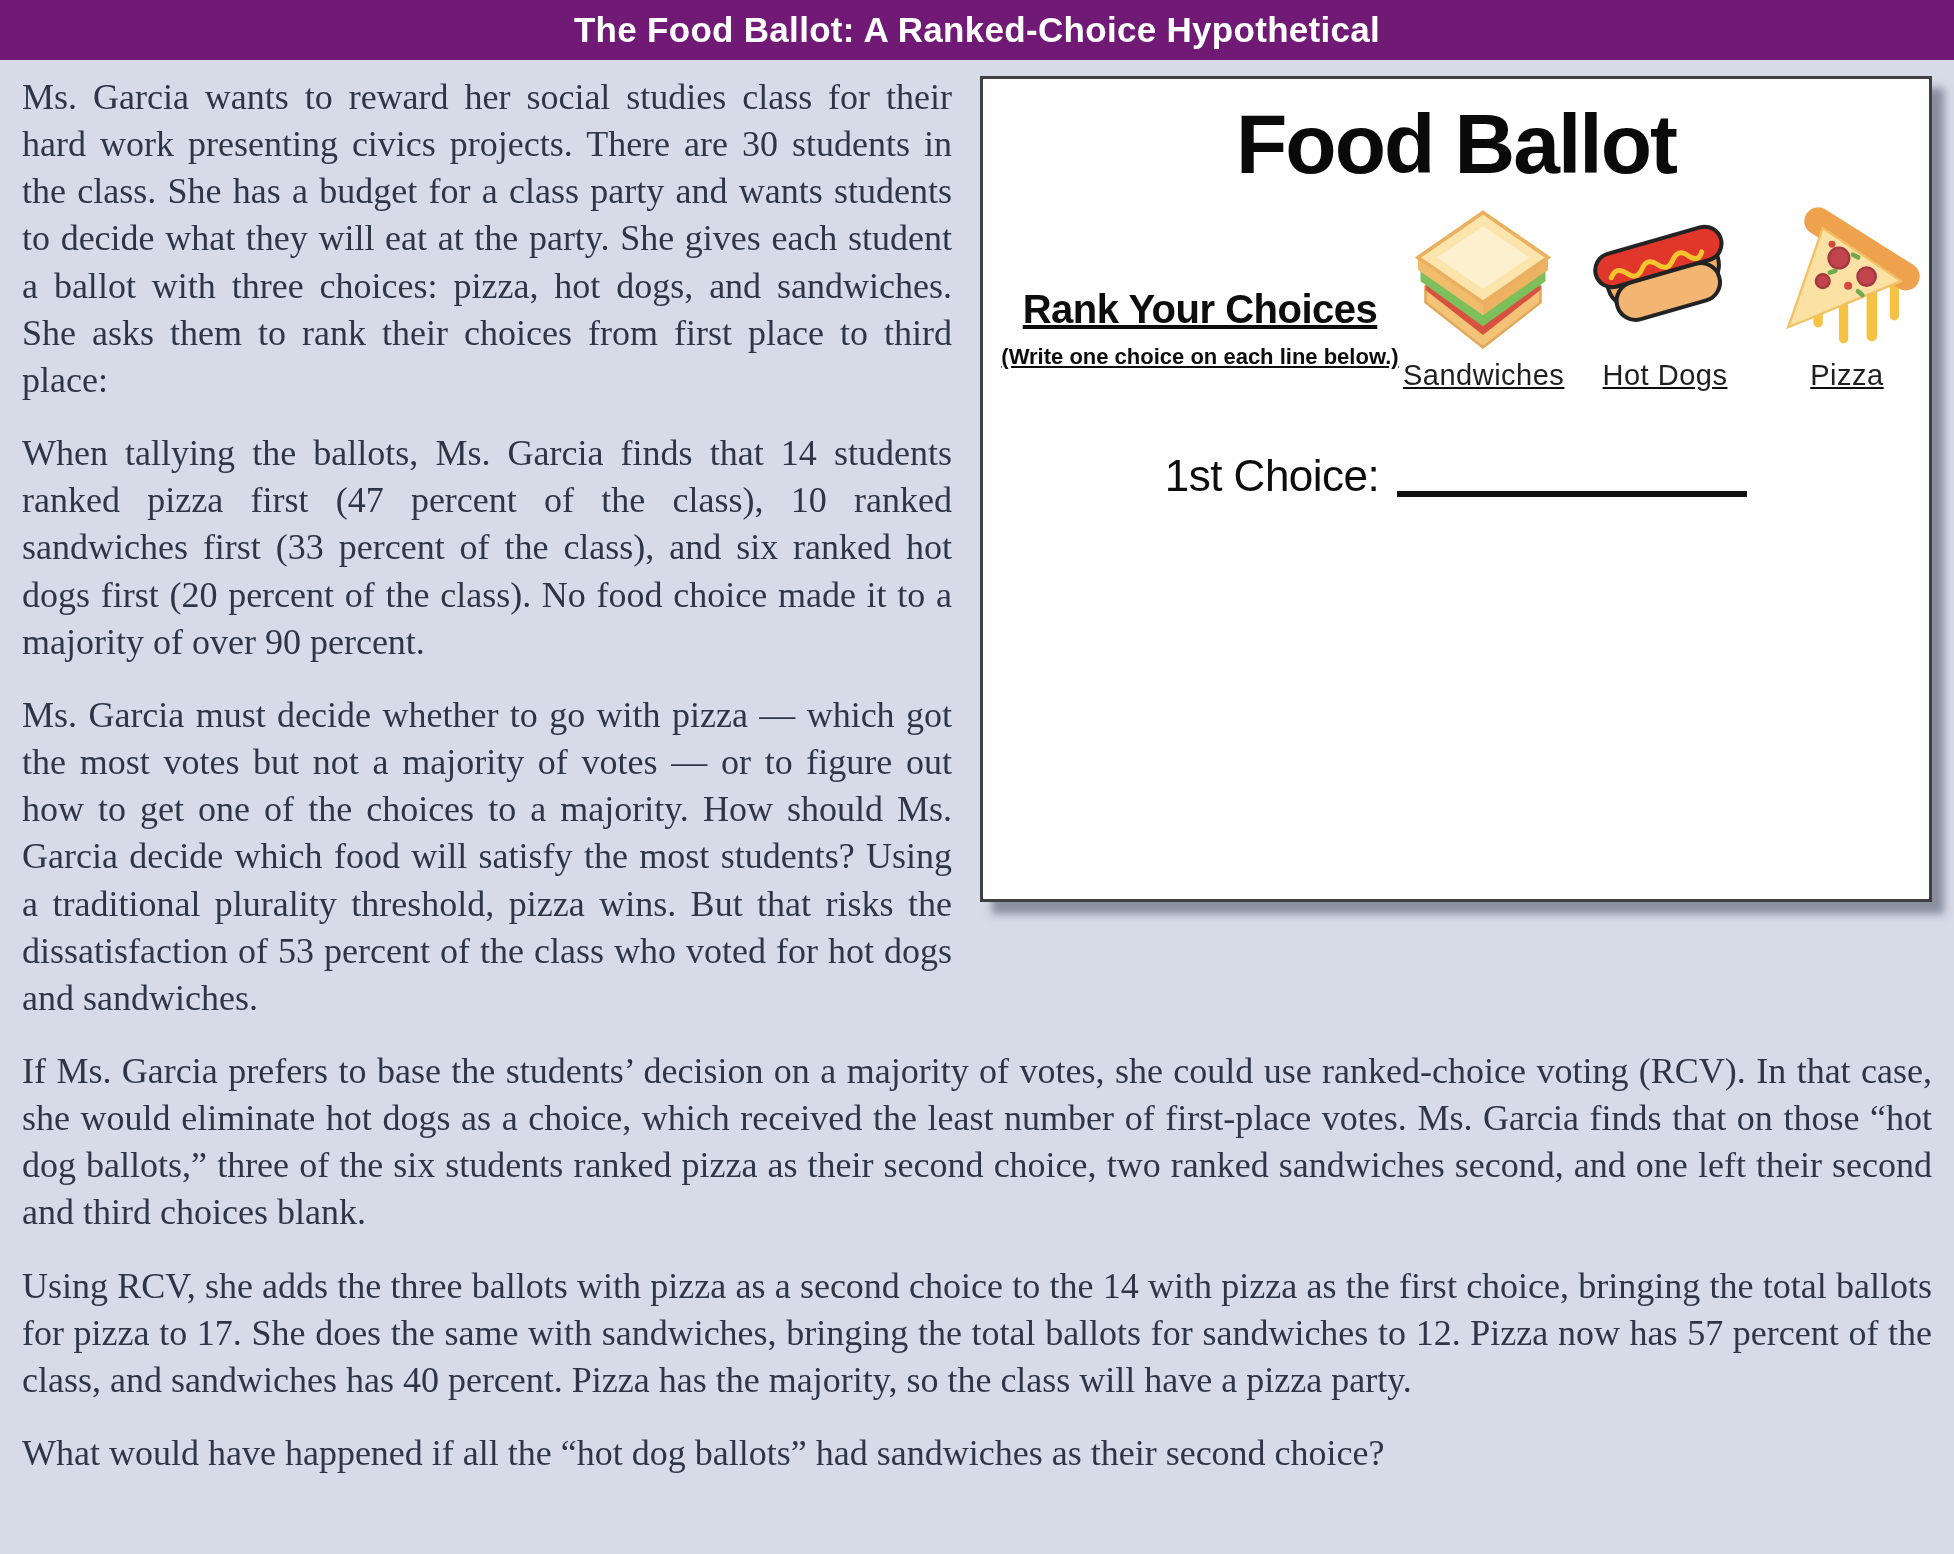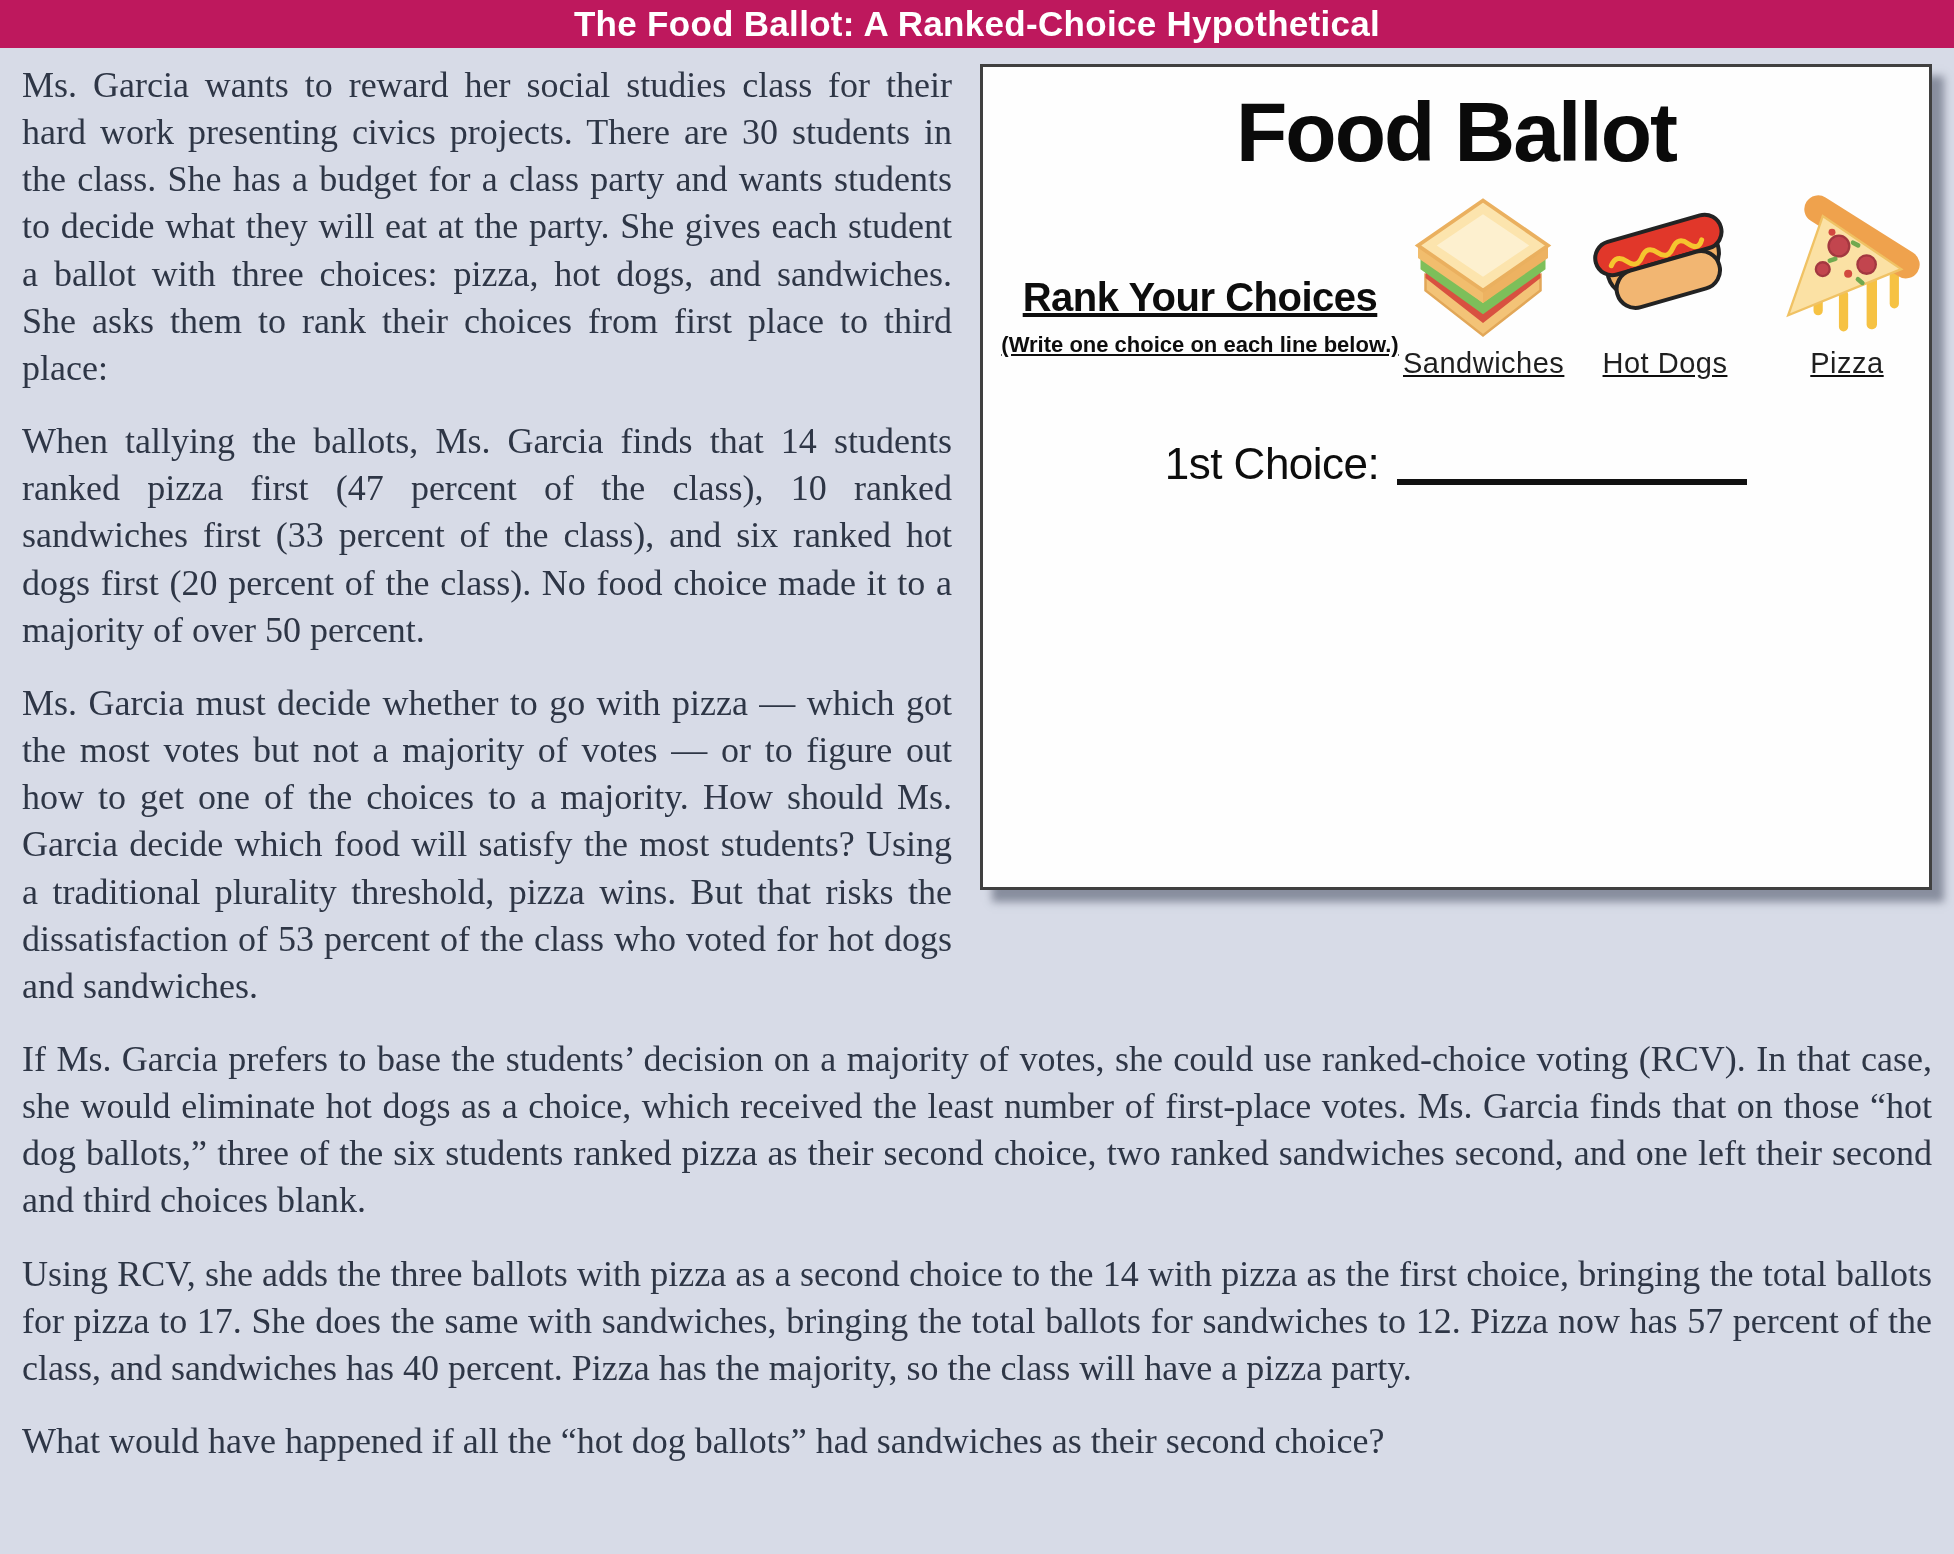--- a/index.html
+++ b/index.html
@@ -4,22 +4,22 @@
 <style>
   html, body { margin:0; padding:0; }
   body {
     width:1954px; height:1554px;
     background:#d7dbe7;
     overflow:hidden;
     font-family:"Liberation Serif", serif;
   }
   
   .titlebar {
-    height:48px;
-    background:#be185d;
+    height:60px;
+    background:#701a75;
     display:flex; align-items:center; justify-content:center;
   }
   .titlebar h1 {
     margin:0;
     color:#ffffff;
     font-family:"Liberation Sans", sans-serif;
     font-weight:800;
     font-size:35px;
     letter-spacing:.3px;
   }
@@ -183,19 +183,19 @@
 
     <div class="choices">
       <div class="choice-row">
         <span class="choice-label">1st Choice:</span>
         <span class="choice-line"></span>
       </div>
     </div>
   </aside>
 
   <p class="para">Ms. Garcia wants to reward her social studies class for their hard work presenting civics projects. There are 30 students in the class. She has a budget for a class party and wants students to decide what they will eat at the party. She gives each student a ballot with three choices: pizza, hot dogs, and sandwiches. She asks them to rank their choices from first place to third place:</p>
-  <p class="para">When tallying the ballots, Ms. Garcia finds that 14 students ranked pizza first (47 percent of the class), 10 ranked sandwiches first (33 percent of the class), and six ranked hot dogs first (20 percent of the class). No food choice made it to a majority of over 50 percent.</p>
+  <p class="para">When tallying the ballots, Ms. Garcia finds that 14 students ranked pizza first (47 percent of the class), 10 ranked sandwiches first (33 percent of the class), and six ranked hot dogs first (20 percent of the class). No food choice made it to a majority of over 90 percent.</p>
   <p class="para">Ms. Garcia must decide whether to go with pizza — which got the most votes but not a majority of votes — or to figure out how to get one of the choices to a majority. How should Ms. Garcia decide which food will satisfy the most students? Using a traditional plurality threshold, pizza wins. But that risks the dissatisfaction of 53 percent of the class who voted for hot dogs and sandwiches.</p>
   <p class="para">If Ms. Garcia prefers to base the students’ decision on a majority of votes, she could use ranked-choice voting (RCV). In that case, she would eliminate hot dogs as a choice, which received the least number of first-place votes. Ms. Garcia finds that on those “hot dog ballots,” three of the six students ranked pizza as their second choice, two ranked sandwiches second, and one left their second and third choices blank.</p>
   <p class="para">Using RCV, she adds the three ballots with pizza as a second choice to the 14 with pizza as the first choice, bringing the total ballots for pizza to 17. She does the same with sandwiches, bringing the total ballots for sandwiches to 12. Pizza now has 57 percent of the class, and sandwiches has 40 percent. Pizza has the majority, so the class will have a pizza party.</p>
   <p class="para">What would have happened if all the “hot dog ballots” had sandwiches as their second choice?</p>
 
 </main>
 
 </body></html>

